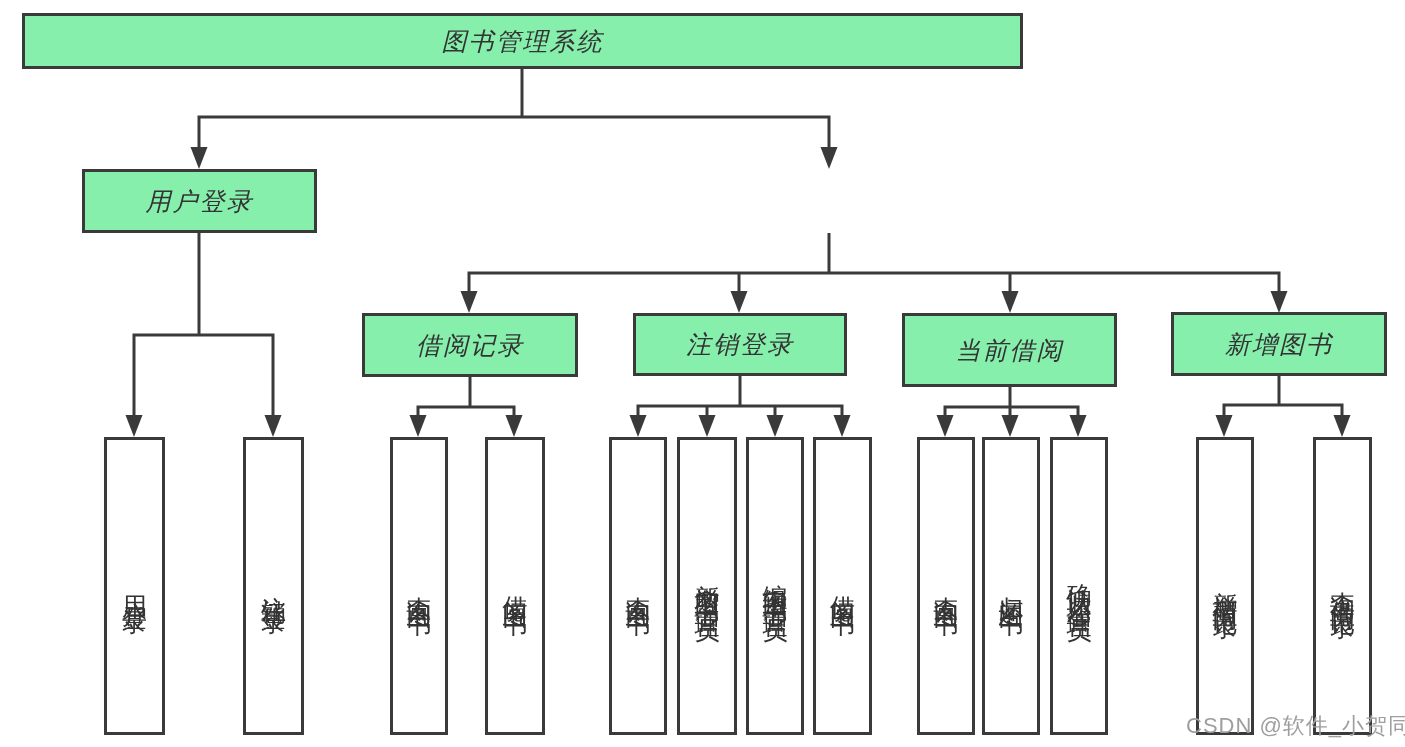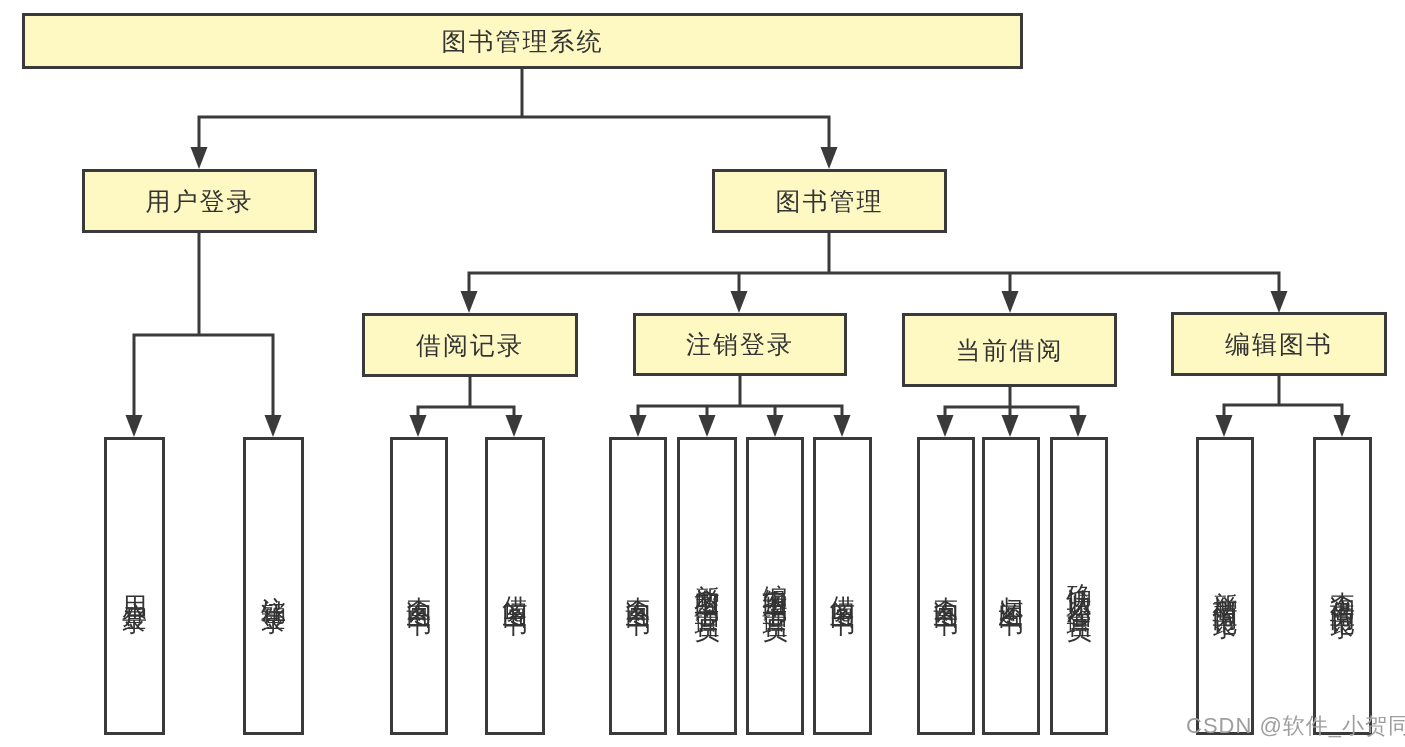--- a/index.html
+++ b/index.html
@@ -13,23 +13,23 @@
     position:relative;
     width:1405px;height:747px;
     background:var(--bg);
     font-family:"Liberation Sans","DejaVu Sans",sans-serif;
     overflow:hidden;
   }
   .connectors{position:absolute;left:0;top:0;}
   .hbox{
     position:absolute;
     box-sizing:border-box;
-    background:#fef9c3;
+    background:#86efac;
     border:3px solid var(--line);
-    display:flex;align-items:center;justify-content:center;
+    display:flex;align-items:center;justify-content:center;font-style:italic;
   }
   .hlabel{
     font-size:25px;color:var(--text);letter-spacing:2px;white-space:nowrap;
   }
   .vbox{
     position:absolute;
     top:437px;height:298px;
     box-sizing:border-box;
     background:#fff;
     border:3px solid var(--line);
@@ -104,35 +104,32 @@
     </g>
   </svg>
 
   <div class="hbox" style="left:22px;top:13px;width:1001px;height:56px">
     <span class="hlabel">图书管理系统</span>
   </div>
 
   <div class="hbox" style="left:82px;top:169px;width:235px;height:64px">
     <span class="hlabel">用户登录</span>
   </div>
-  <div class="hbox" style="left:712px;top:169px;width:235px;height:64px">
-    <span class="hlabel">图书管理</span>
-  </div>
 
   <div class="hbox" style="left:362px;top:313px;width:216px;height:64px">
     <span class="hlabel">借阅记录</span>
   </div>
   <div class="hbox" style="left:633px;top:313px;width:214px;height:63px">
     <span class="hlabel">注销登录</span>
   </div>
   <div class="hbox" style="left:902px;top:313px;width:215px;height:74px">
     <span class="hlabel">当前借阅</span>
   </div>
   <div class="hbox" style="left:1171px;top:312px;width:216px;height:64px">
-    <span class="hlabel">编辑图书</span>
+    <span class="hlabel">新增图书</span>
   </div>
 
   <div class="vbox" style="left:104px;width:61px">
     <span class="vtext">用户登录</span>
   </div>
   <div class="vbox" style="left:243px;width:61px">
     <span class="vtext">注销登录</span>
   </div>
 
   <div class="vbox" style="left:390px;width:58px">

